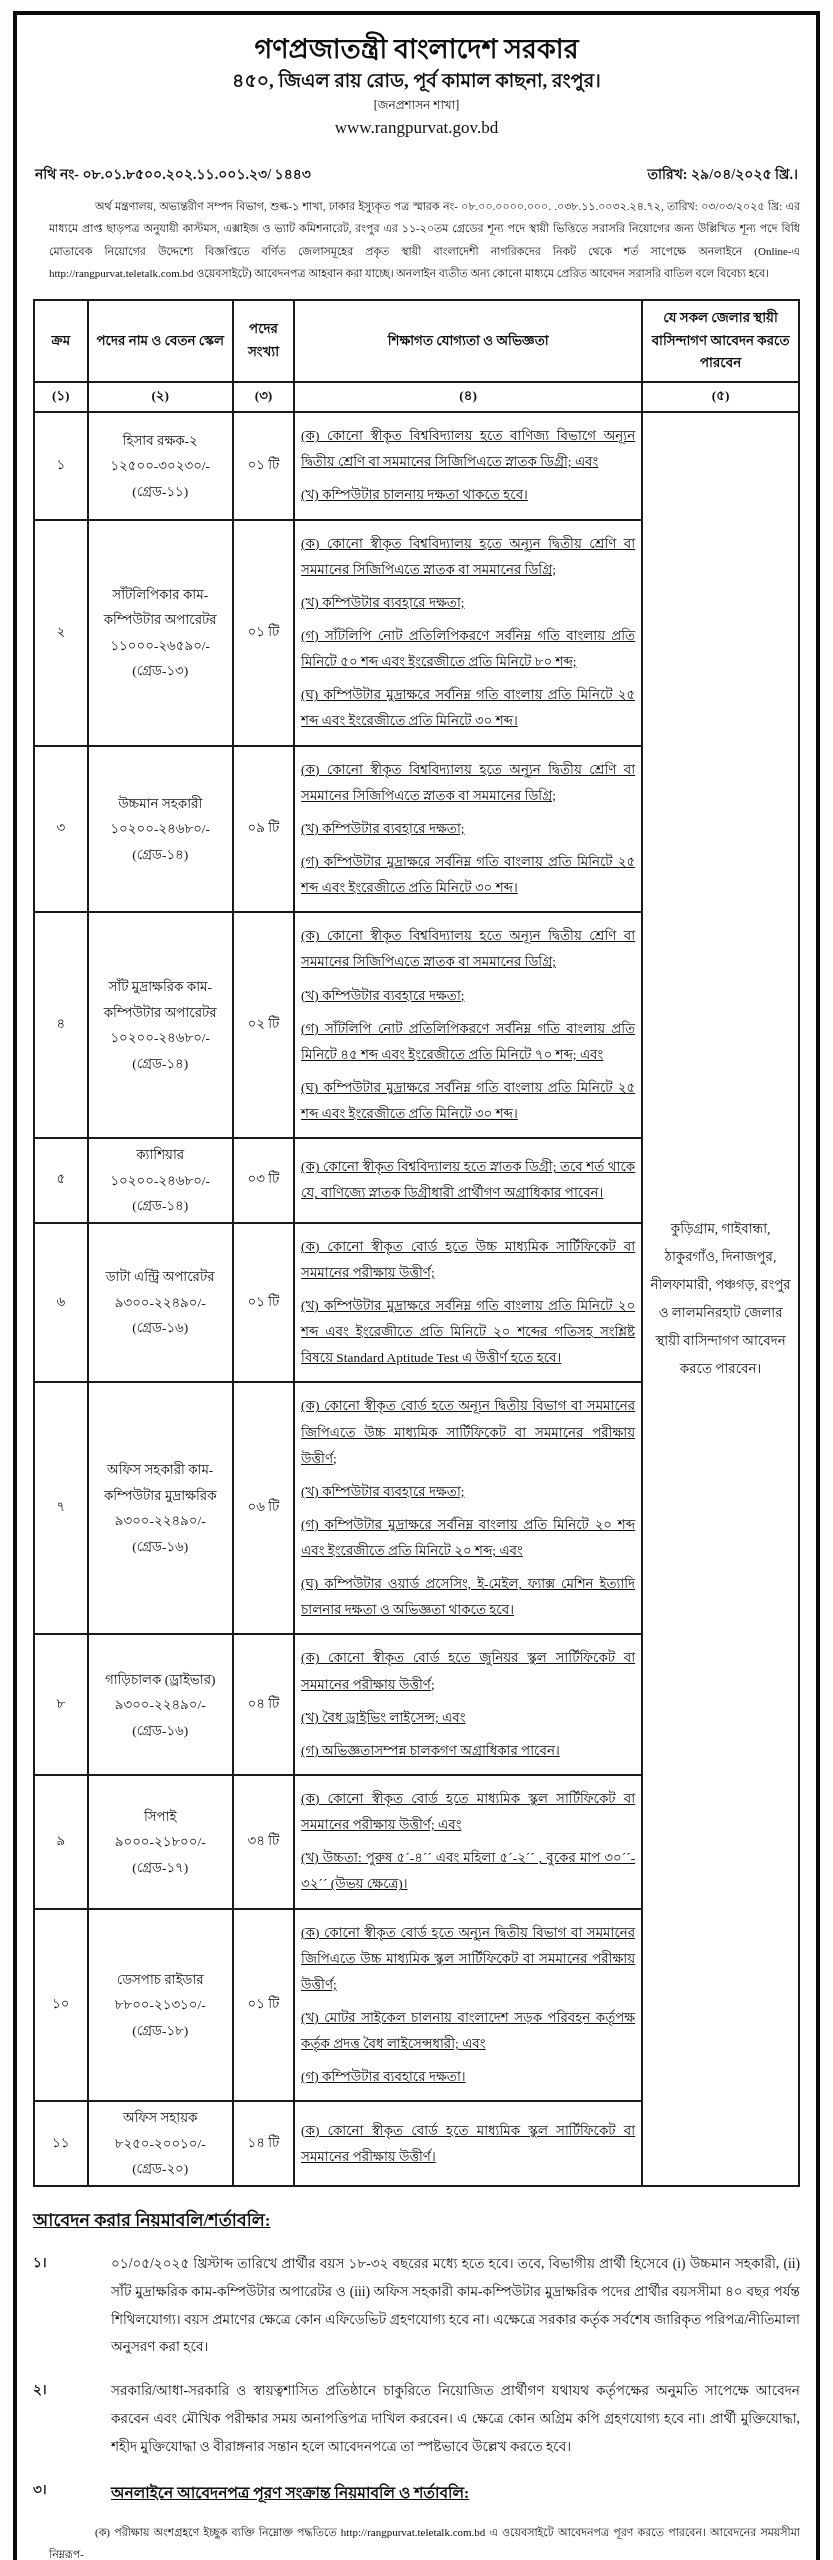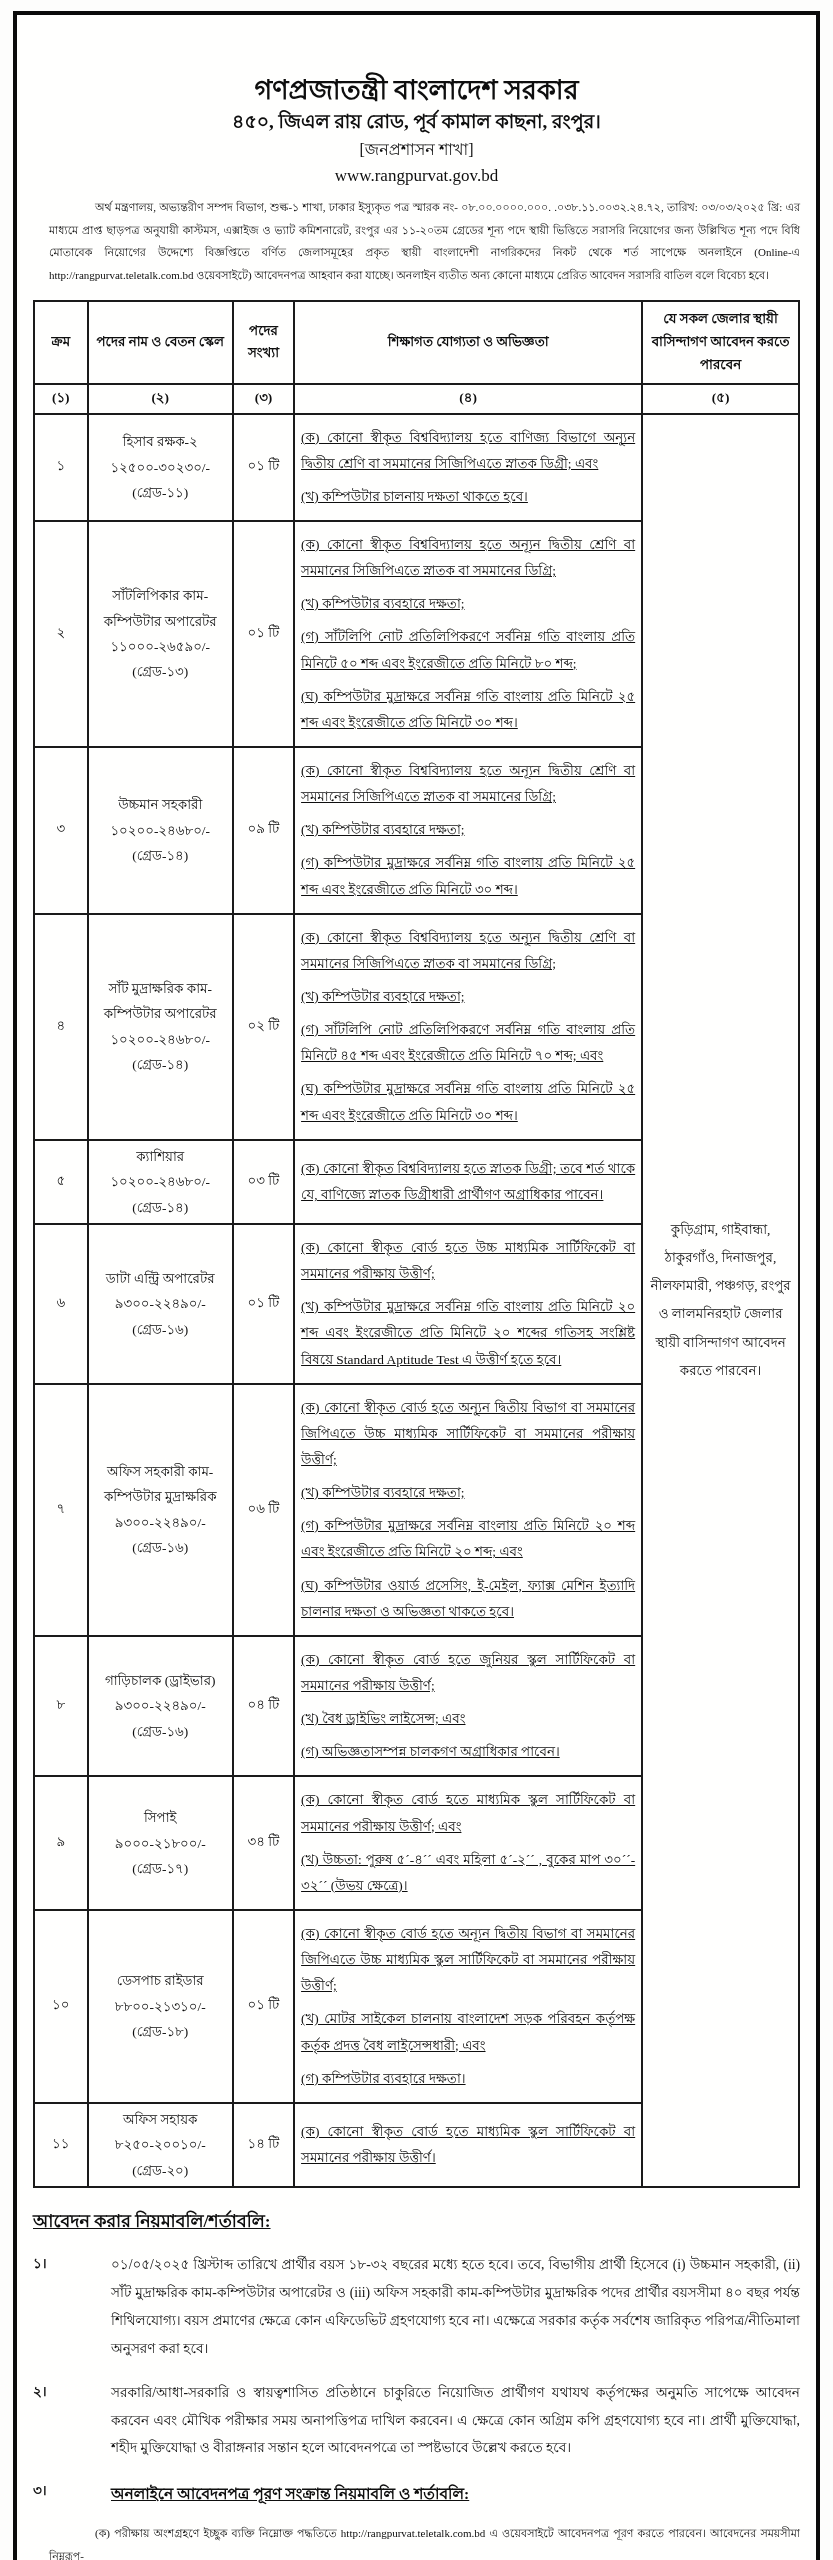--- a/index.html
+++ b/index.html
@@ -1,22 +1,22 @@
 <!DOCTYPE html>
 <html lang="bn"><head>
 <meta charset="utf-8">
 <style>
   html,body{margin:0;padding:0;background:#fdfdfc;}
   body{width:833px;font-family:"Liberation Serif","DejaVu Serif",serif;color:#0e0e0e;}
   .doc{margin:11px 13px 9px 13px;border:4px solid #0b0b0b;background:#fffffe;padding:16px 16px 20px 16px;}
   .center{text-align:center;}
-  .hdr-govt{font-size:27px;font-weight:bold;line-height:1.35;margin-top:41px;}
+  .hdr-govt{font-size:27px;font-weight:bold;line-height:1.35;}
   .hdr-office{font-size:20px;font-weight:bold;line-height:1.5;}
   .hdr-addr{font-size:19px;font-weight:bold;line-height:1.5;}
-  .hdr-branch{font-size:16px;line-height:1.6;}
+  .hdr-branch{font-size:12px;line-height:1.6;}
   .hdr-web{font-size:17px;line-height:1.5;font-family:"Liberation Serif",serif;}
   .notice-title{display:inline-block;font-size:31px;font-weight:bold;border-bottom:4px solid #0b0b0b;padding:2px 6px 4px 6px;margin-top:12px;}
   .memo-line{display:flex;justify-content:space-between;font-size:14px;font-weight:bold;margin:22px 2px 6px 2px;}
   .para{font-size:11px;line-height:2.05;text-align:justify;margin:8px 0 14px 16px;}
   .indent{text-indent:46px;}
   table.posts{width:100%;border-collapse:collapse;table-layout:fixed;margin:8px 0 4px 0;}
   table.posts th,table.posts td{border:2px solid #1a1a1a;vertical-align:middle;font-size:13.4px;padding:3px 6px;word-wrap:break-word;}
   table.posts thead th{font-weight:bold;text-align:center;line-height:1.7;padding:6px 4px;}
   .colnum td{text-align:center;font-weight:bold;padding:4px 2px;}
   td.c-serial{text-align:center;}
@@ -36,20 +36,24 @@
 
 <div class="doc">
 
   <div class="center">
     <div class="hdr-govt">গণপ্রজাতন্ত্রী বাংলাদেশ সরকার</div>
     <div class="hdr-addr">৪৫০, জিএল রায় রোড, পূর্ব কামাল কাছনা, রংপুর।</div>
     <div class="hdr-branch">[জনপ্রশাসন শাখা]</div>
     <div class="hdr-web">www.rangpurvat.gov.bd</div>
   </div>
 
+  <div class="memo-line">
+    <span>নথি নং- ০৮.০১.৮৫০০.২০২.১১.০০১.২৩/ ১৪৪৩</span>
+    <span>তারিখ: ২৯/০৪/২০২৫ খ্রি.।</span>
+  </div>
 
   <p class="para indent">অর্থ মন্ত্রণালয়, অভ্যন্তরীণ সম্পদ বিভাগ, শুল্ক-১ শাখা, ঢাকার ইস্যুকৃত পত্র স্মারক নং- ০৮.০০.০০০০.০০০. .০৩৮.১১.০০৩২.২৪.৭২, তারিখ: ০৩/০৩/২০২৫ খ্রি: এর মাধ্যমে প্রাপ্ত ছাড়পত্র অনুযায়ী কাস্টমস, এক্সাইজ ও ভ্যাট কমিশনারেট, রংপুর এর ১১-২০তম গ্রেডের শূন্য পদে স্থায়ী ভিত্তিতে সরাসরি নিয়োগের জন্য উল্লিখিত শূন্য পদে বিধি মোতাবেক নিয়োগের উদ্দেশ্যে বিজ্ঞপ্তিতে বর্ণিত জেলাসমূহের প্রকৃত স্থায়ী বাংলাদেশী নাগরিকদের নিকট থেকে শর্ত সাপেক্ষে অনলাইনে (Online-এ http://rangpurvat.teletalk.com.bd ওয়েবসাইটে) আবেদনপত্র আহবান করা যাচ্ছে। অনলাইন ব্যতীত অন্য কোনো মাধ্যমে প্রেরিত আবেদন সরাসরি বাতিল বলে বিবেচ্য হবে।</p>
 
   <table class="posts">
     <colgroup>
       <col style="width:7%">
       <col style="width:19%">
       <col style="width:8%">
       <col style="width:45.5%">
       <col style="width:20.5%">

